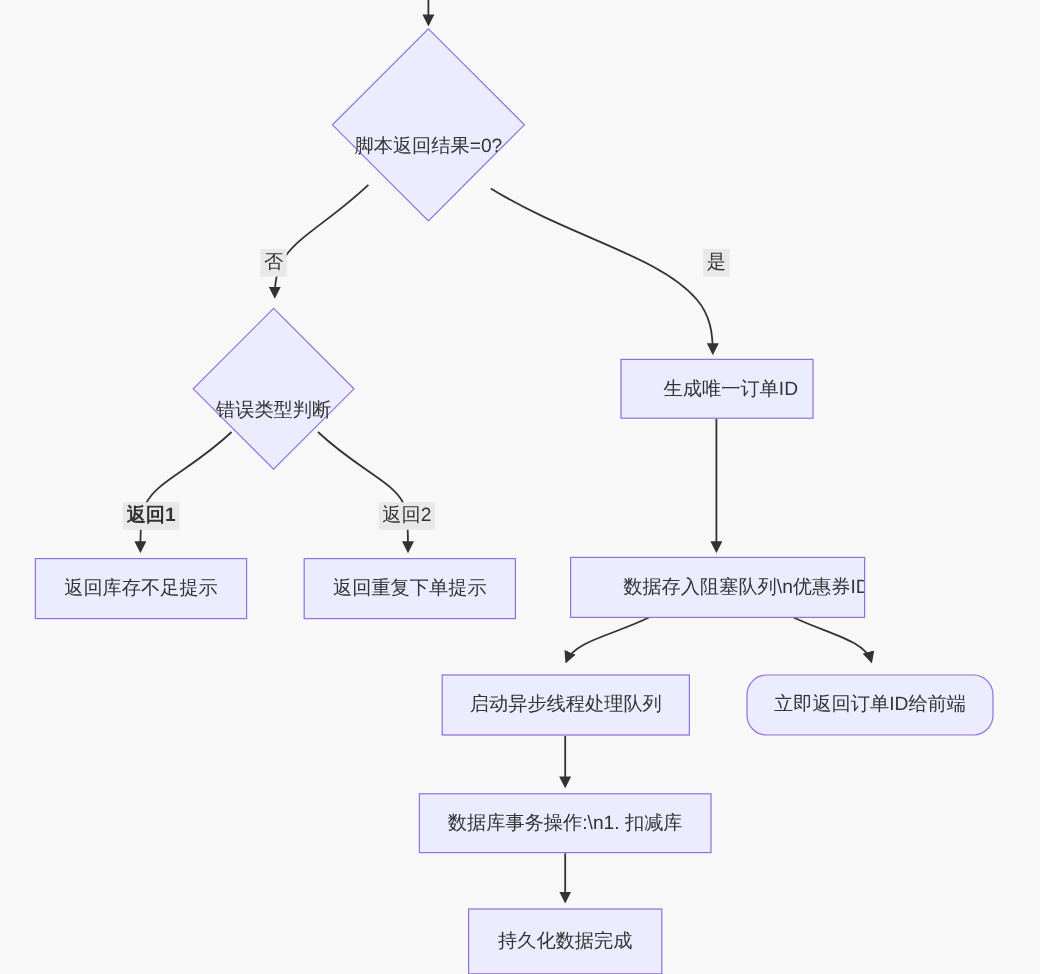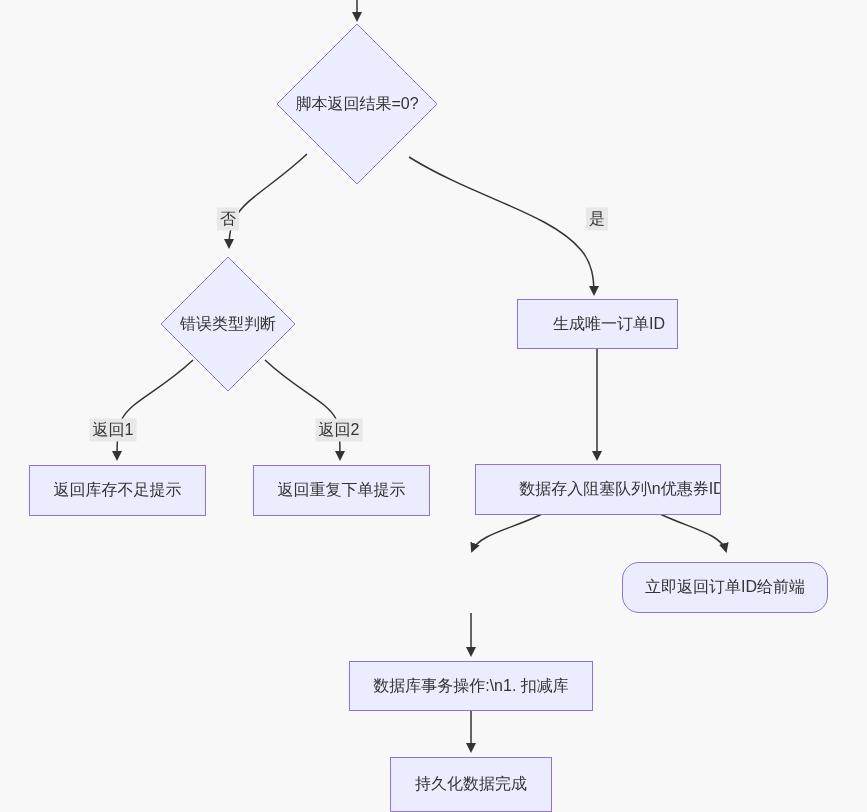--- a/index.html
+++ b/index.html
@@ -53,20 +53,21 @@
     white-space: nowrap;
     overflow: hidden;
   }
   .diamond-label {
     position: absolute;
     transform: translate(-50%, -50%);
     font-size: 16px;
     color: var(--text, #333333);
     white-space: nowrap;
     text-align: center;
+    margin-top: 18px;
   }
   .edge-label {
     position: absolute;
     transform: translate(-50%, -50%);
     background: var(--edge-label-bg, #e8e8e8);
     padding: 1px 3px;
     font-size: 16px;
     color: var(--text, #333333);
     white-space: nowrap;
   }
@@ -102,25 +103,26 @@
   <div class="diamond-label" style="left:228px; top:324px;">错误类型判断</div>
 
   <div class="node" style="left:517px; top:299px; width:161px; height:50px;padding-left:23px;">生成唯一订单ID</div>
 
   <div class="node" style="left:29px; top:465px; width:177px; height:51px;">返回库存不足提示</div>
 
   <div class="node" style="left:253px; top:465px; width:177px; height:51px;">返回重复下单提示</div>
 
   <div class="node" style="left:475px; top:464px; width:246px; height:51px;padding-left:48px;">数据存入阻塞队列\n优惠券ID</div>
 
+  <div class="node" style="left:368px; top:562px; width:207px; height:51px;">启动异步线程处理队列</div>
 
   <div class="node" style="left:622px; top:562px; width:206px; height:51px;border-radius:17px;">立即返回订单ID给前端</div>
 
   <div class="node" style="left:349px; top:661px; width:244px; height:50px;text-align:right;">数据库事务操作:\n1. 扣减库</div>
 
   <div class="node" style="left:390px; top:757px; width:162px; height:55px;">持久化数据完成</div>
 
   <div class="edge-label" style="left:228px; top:219px;">否</div>
   <div class="edge-label" style="left:597px; top:219px;">是</div>
-  <div class="edge-label" style="left:113px; top:430px;">返回1</div>
+  <div class="edge-label" style="left:126px; top:430px;font-weight:bold;">返回1</div>
   <div class="edge-label" style="left:339px; top:430px;">返回2</div>
 
 </div>
 
 </body></html>

